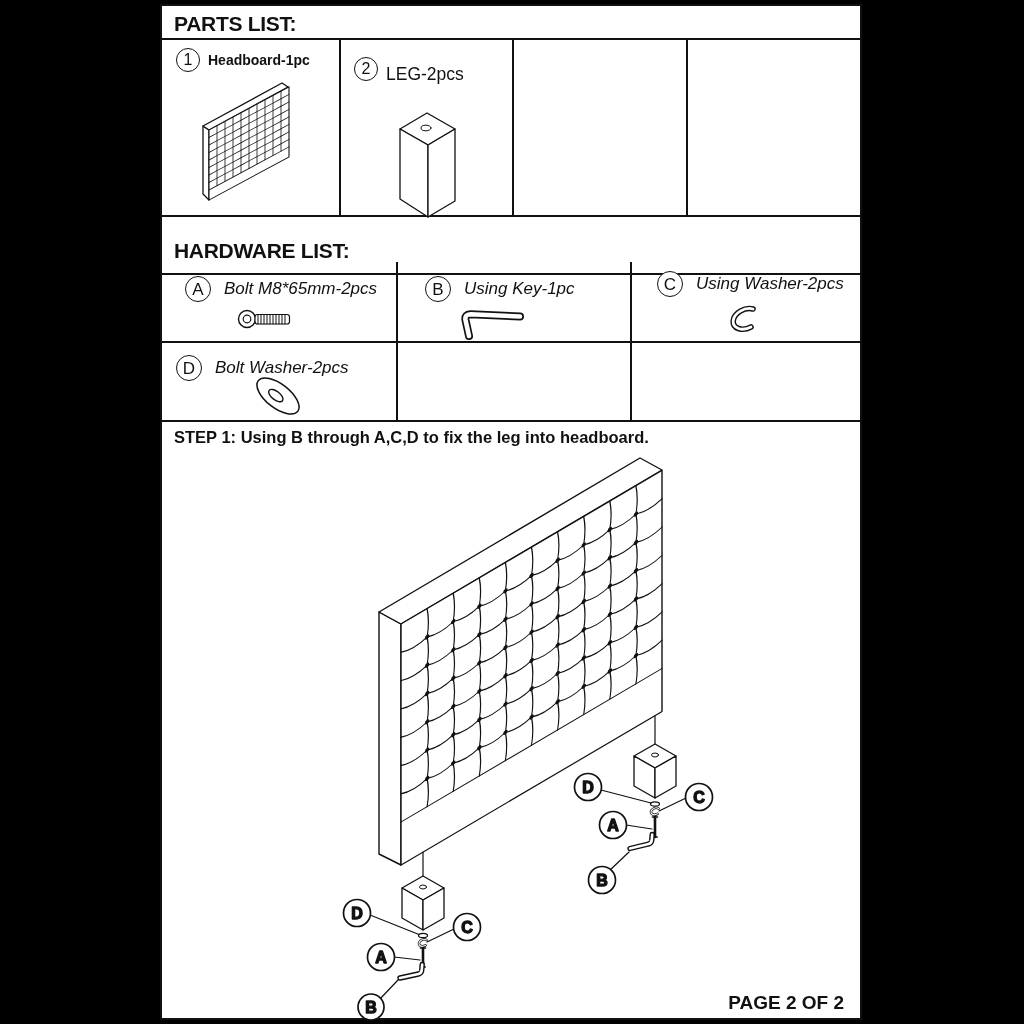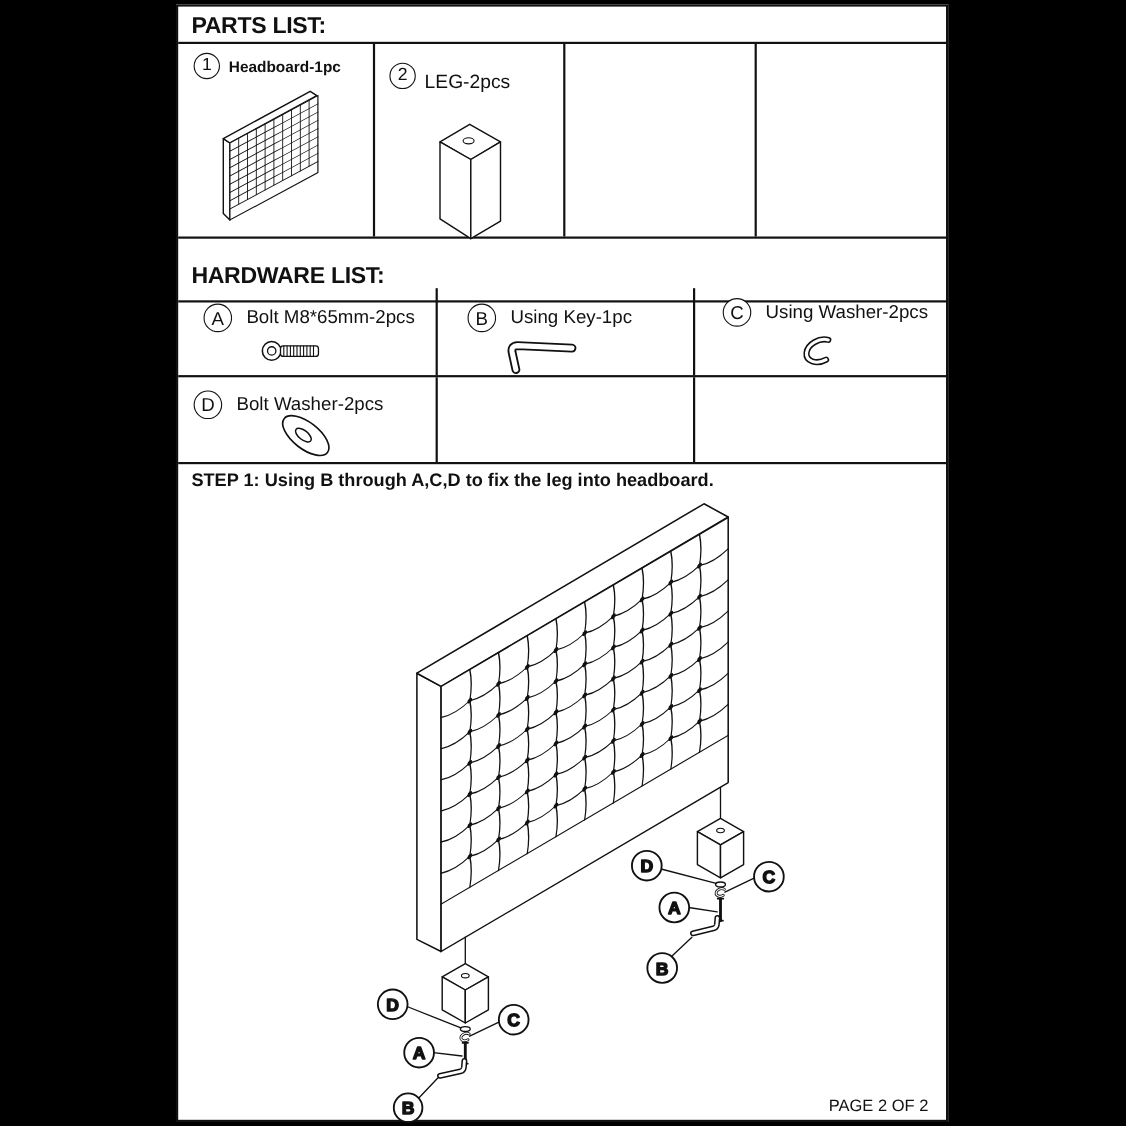--- a/index.html
+++ b/index.html
@@ -16,23 +16,23 @@
   .row-step{position:absolute;left:0;right:0;top:416px;bottom:0;border-bottom:none;}
   .cell{position:absolute;top:0;bottom:0;border-right:2px solid #111;box-sizing:border-box;}
   .list-title{font-size:21px;font-weight:bold;letter-spacing:-0.3px;padding:6px 0 0 12px;}
   .itemhead{display:flex;align-items:center;}
   .circ{display:inline-flex;align-items:center;justify-content:center;flex:none;
         width:26px;height:26px;border:1.7px solid #111;border-radius:50%;
         font-size:17px;line-height:1;box-sizing:border-box;background:#fff;}
   .circ.small{width:24px;height:24px;font-size:16px;}
   .plabel{font-size:14px;font-weight:bold;margin-left:8px;white-space:nowrap;}
   .plabel.normal{font-weight:normal;font-size:17.5px;margin-top:12px;}
-  .hlabel{font-size:17px;margin-left:13px;white-space:nowrap;}
+  .hlabel{font-size:17px;margin-left:13px;white-space:nowrap;font-style:italic;}
   .step-text{font-size:16.5px;font-weight:bold;padding:6px 0 0 12px;}
-  .footer{position:absolute;right:16px;bottom:4px;font-size:15px;font-weight:normal;}
+  .footer{position:absolute;right:16px;bottom:4px;font-size:19px;font-weight:bold;}
   svg.overlay{position:absolute;left:0;top:0;pointer-events:none;}
   svg text.callout{font-family:"Liberation Sans",sans-serif;font-size:16px;font-weight:bold;
         text-anchor:middle;fill:#111;}
 </style>
 </head>
 <body>
 
 <div class="canvas">
   <div class="page">
 

